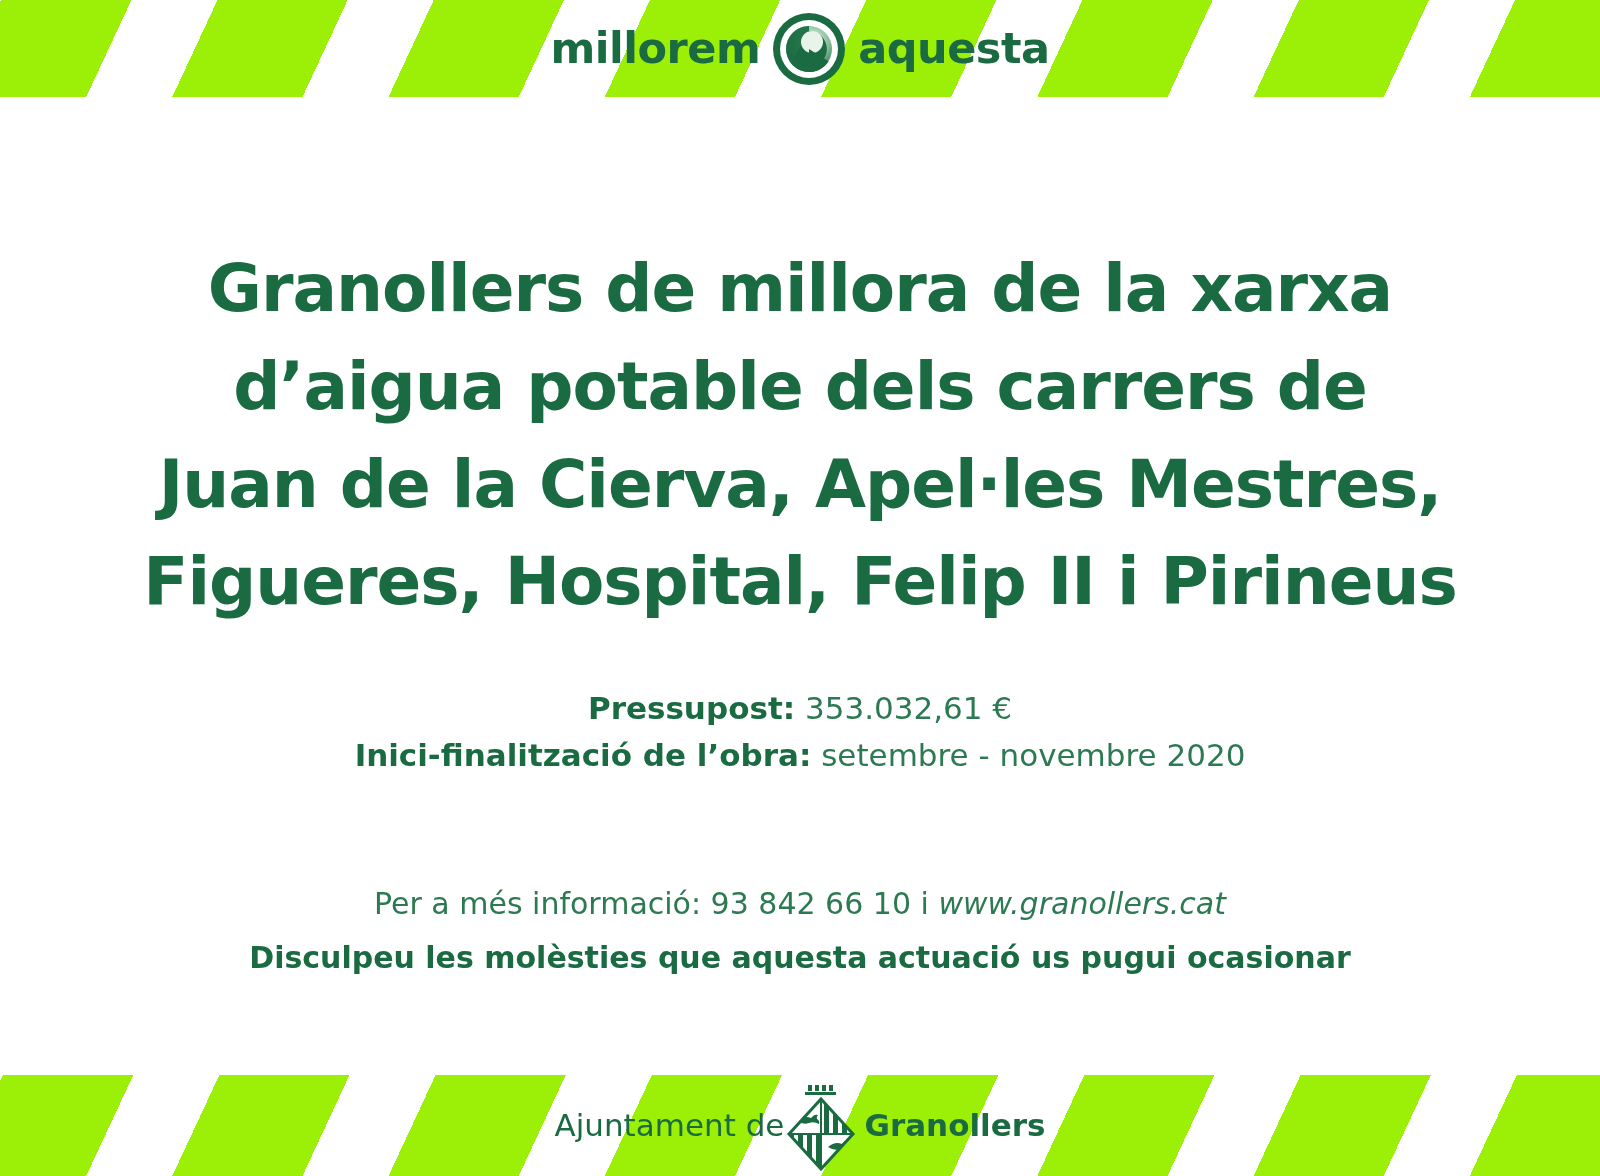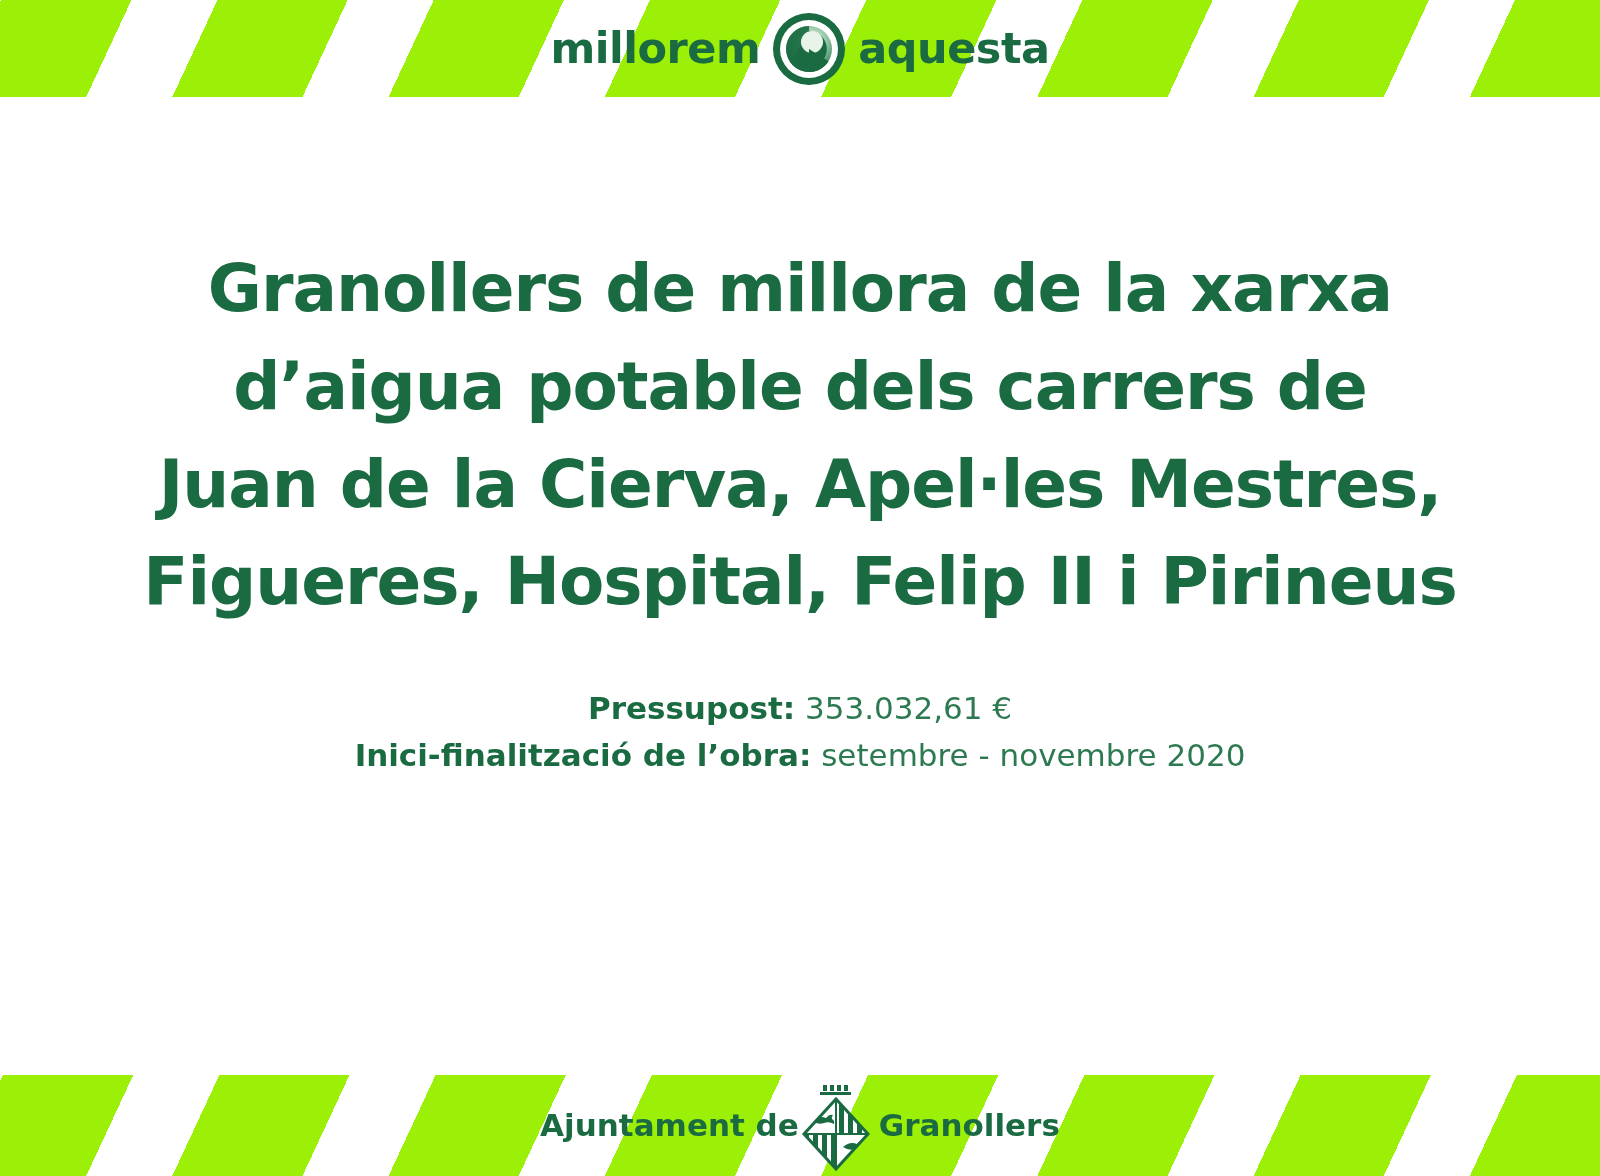--- a/index.html
+++ b/index.html
@@ -151,21 +151,21 @@
     display: flex;
     align-items: center;
     justify-content: center;
   }
   .footer-word {
     font-family: "DejaVu Sans", sans-serif;
     font-size: 31px;
     color: #1A6B41;
     line-height: 1;
   }
-  #footer-ajuntament { font-weight: bold; }
+  #footer-ajuntament { font-weight: normal; }
   #footer-granollers { font-weight: bold; margin-left: 6px; }
   #coat-of-arms { width: 74px; height: 90px; flex: 0 0 auto; }
 </style>
 </head>
 <body>
 
 <div id="poster">
 
   <div id="band-top" class="stripe-band"></div>
 
@@ -203,20 +203,24 @@
 
   <div id="details">
     <span class="detail-row">
       <span class="detail-label">Pressupost:</span><span> </span><span class="detail-value">353.032,61 €</span>
     </span>
     <span class="detail-row">
       <span class="detail-label">Inici-finalització de l’obra:</span><span> </span><span class="detail-value">setembre - novembre 2020</span>
     </span>
   </div>
 
+  <div id="info">
+    <span id="info-contact"><span>Per a més informació: 93 842 66 10 i </span><span class="web">www.granollers.cat</span></span>
+    <span id="info-apology">Disculpeu les molèsties que aquesta actuació us pugui ocasionar</span>
+  </div>
 
   <div id="band-bottom" class="stripe-band"></div>
 
   <div id="footer-logo">
     <span id="footer-ajuntament" class="footer-word">Ajuntament de</span>
 
     <span id="coat-of-arms">
       <svg viewBox="0 0 74 90" width="74" height="90" aria-hidden="true">
 
         <g fill="#1A6B41">

